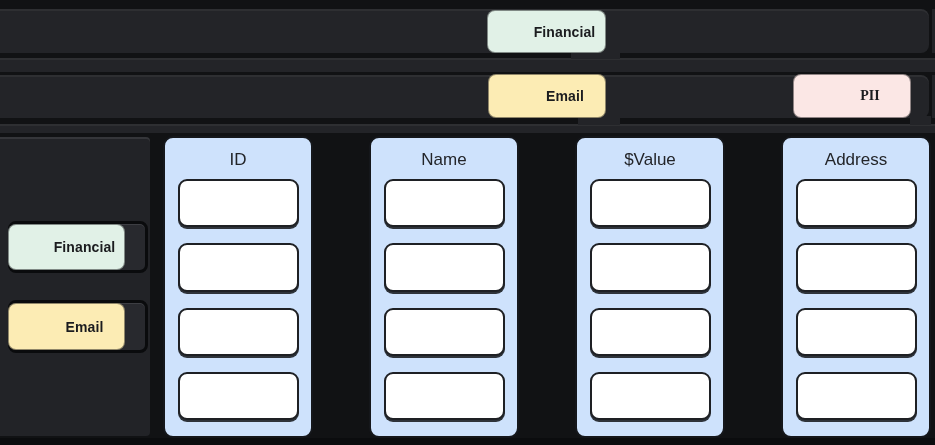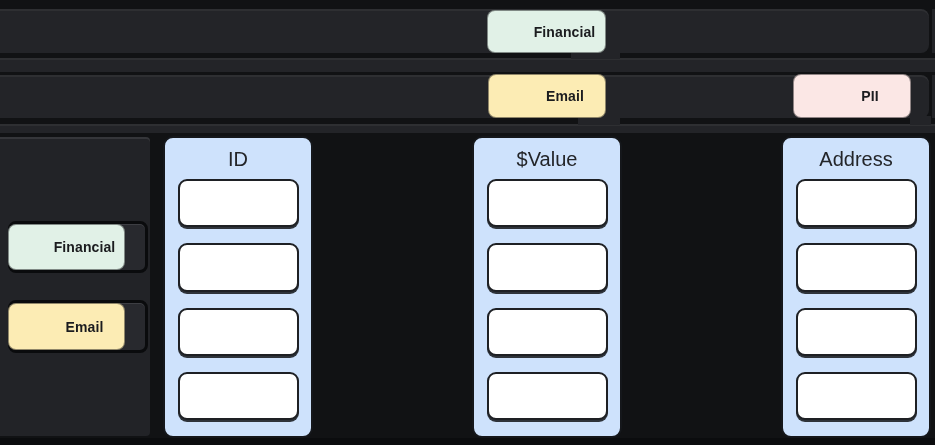--- a/index.html
+++ b/index.html
@@ -28,21 +28,21 @@
   
   .chip{
     position:absolute;display:flex;align-items:center;justify-content:center;
     border-radius:8px;border:1px solid rgba(10,12,14,.45);
     font-size:14px;font-weight:bold;color:#1b1c1f;letter-spacing:.1px;
     box-sizing:border-box;
     padding-left:36px;
   }
   .chip-top-financial{left:487px;top:10px;width:119px;height:43px;}
   .chip-top-email{left:488px;top:74px;width:118px;height:44px;}
-  .chip-top-pii{left:793px;top:74px;width:118px;height:44px;}
+  .chip-top-pii{left:793px;top:74px;width:118px;height:44px;font-family:Liberation Serif, serif;}
   .chip-left-financial{left:8px;top:224px;width:117px;height:46px;}
   .chip-left-email{left:8px;top:303px;width:117px;height:47px;}
   
   .left-panel{
     position:absolute;left:0;top:137px;width:150px;height:299px;
     background:#222327;border-radius:0 4px 4px 0;
     box-shadow:inset 0 2px 0 rgba(255,255,255,.09);
   }
   .row-stub{
     position:absolute;left:8px;width:140px;background:#28292e;
@@ -56,21 +56,21 @@
     position:absolute;left:163px;top:136px;width:768px;height:302px;
     display:flex;justify-content:space-between;
   }
   .col{
     width:150px;height:100%;box-sizing:border-box;
     background:#cee2fc;border:2px solid #15171b;border-radius:10px;
     display:flex;flex-direction:column;align-items:center;
   }
   .col-header{
     height:40px;display:flex;align-items:center;justify-content:center;
-    font-size:20px;color:#232529;margin-top:2px;
+    font-size:17px;color:#232529;margin-top:2px;
   }
   .cell{
     width:121px;height:49px;box-sizing:border-box;margin-bottom:16px;
     background:#ffffff;border:2px solid #1e2024;border-radius:9px;
     box-shadow:0 2px 0 rgba(18,20,24,.85);
   }
   
   .bottom-strip{position:absolute;left:0;top:438px;width:935px;height:7px;background:#0b0c0e;}
 </style>
 </head>
@@ -102,20 +102,27 @@
 
     <div class="col">
       <div class="col-header">ID</div>
       <div class="cell"></div>
       <div class="cell"></div>
       <div class="cell"></div>
       <div class="cell"></div>
     </div>
 
 
+    <div class="col">
+      <div class="col-header">Name</div>
+      <div class="cell"></div>
+      <div class="cell"></div>
+      <div class="cell"></div>
+      <div class="cell"></div>
+    </div>
 
     <div class="col">
       <div class="col-header">$Value</div>
       <div class="cell"></div>
       <div class="cell"></div>
       <div class="cell"></div>
       <div class="cell"></div>
     </div>
 
     <div class="col">

